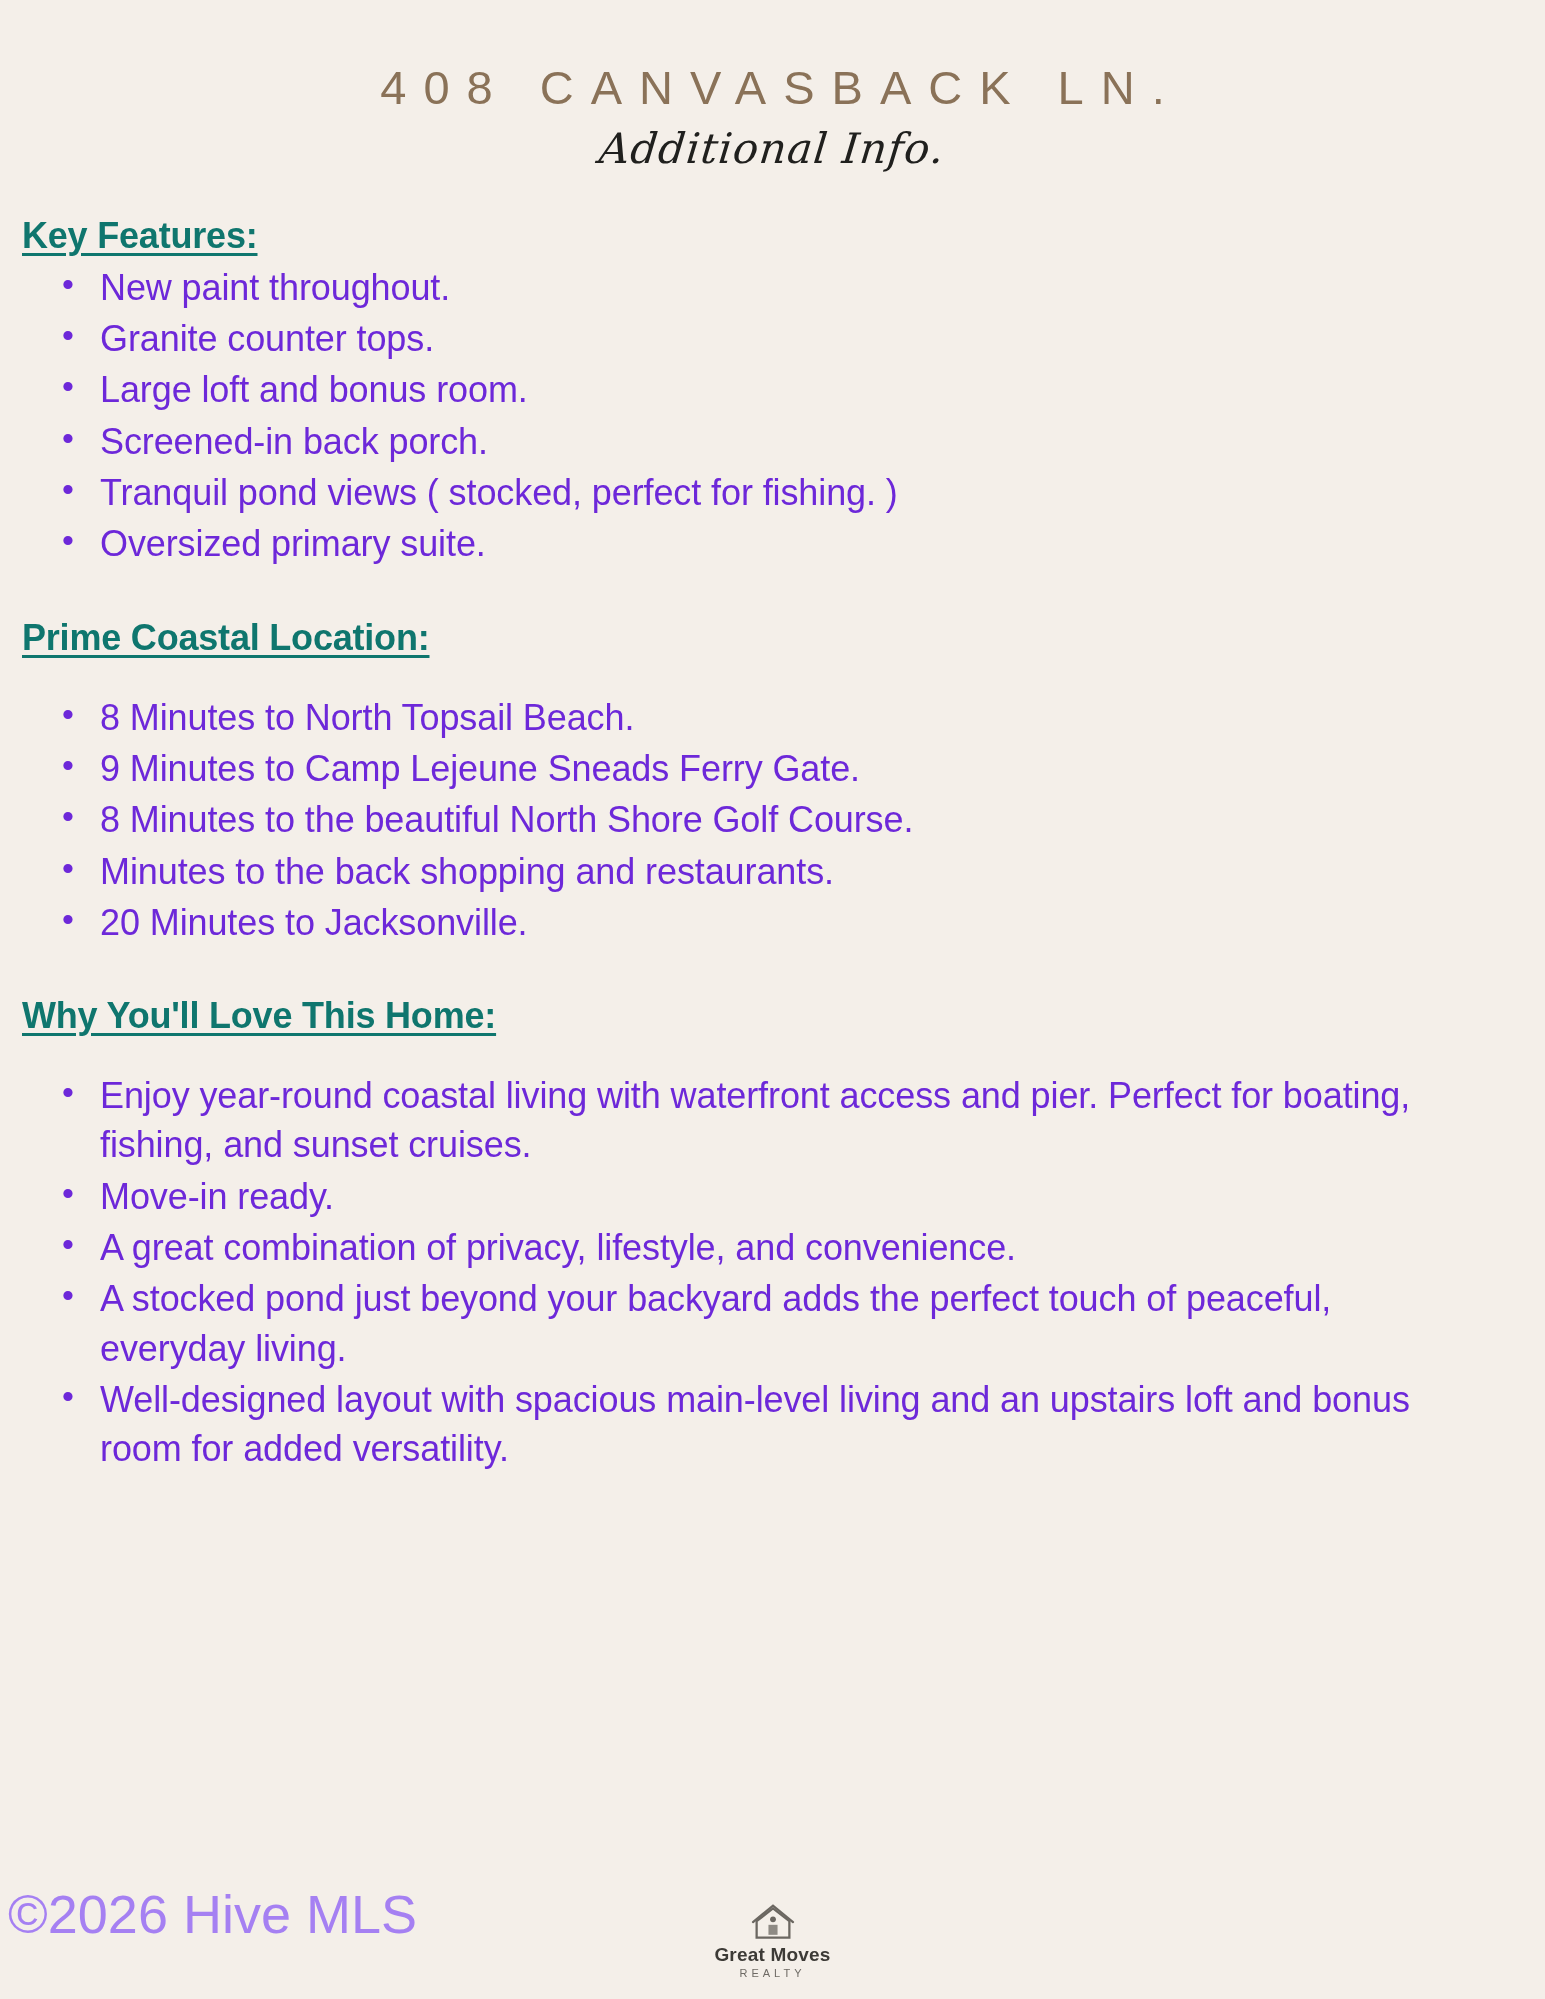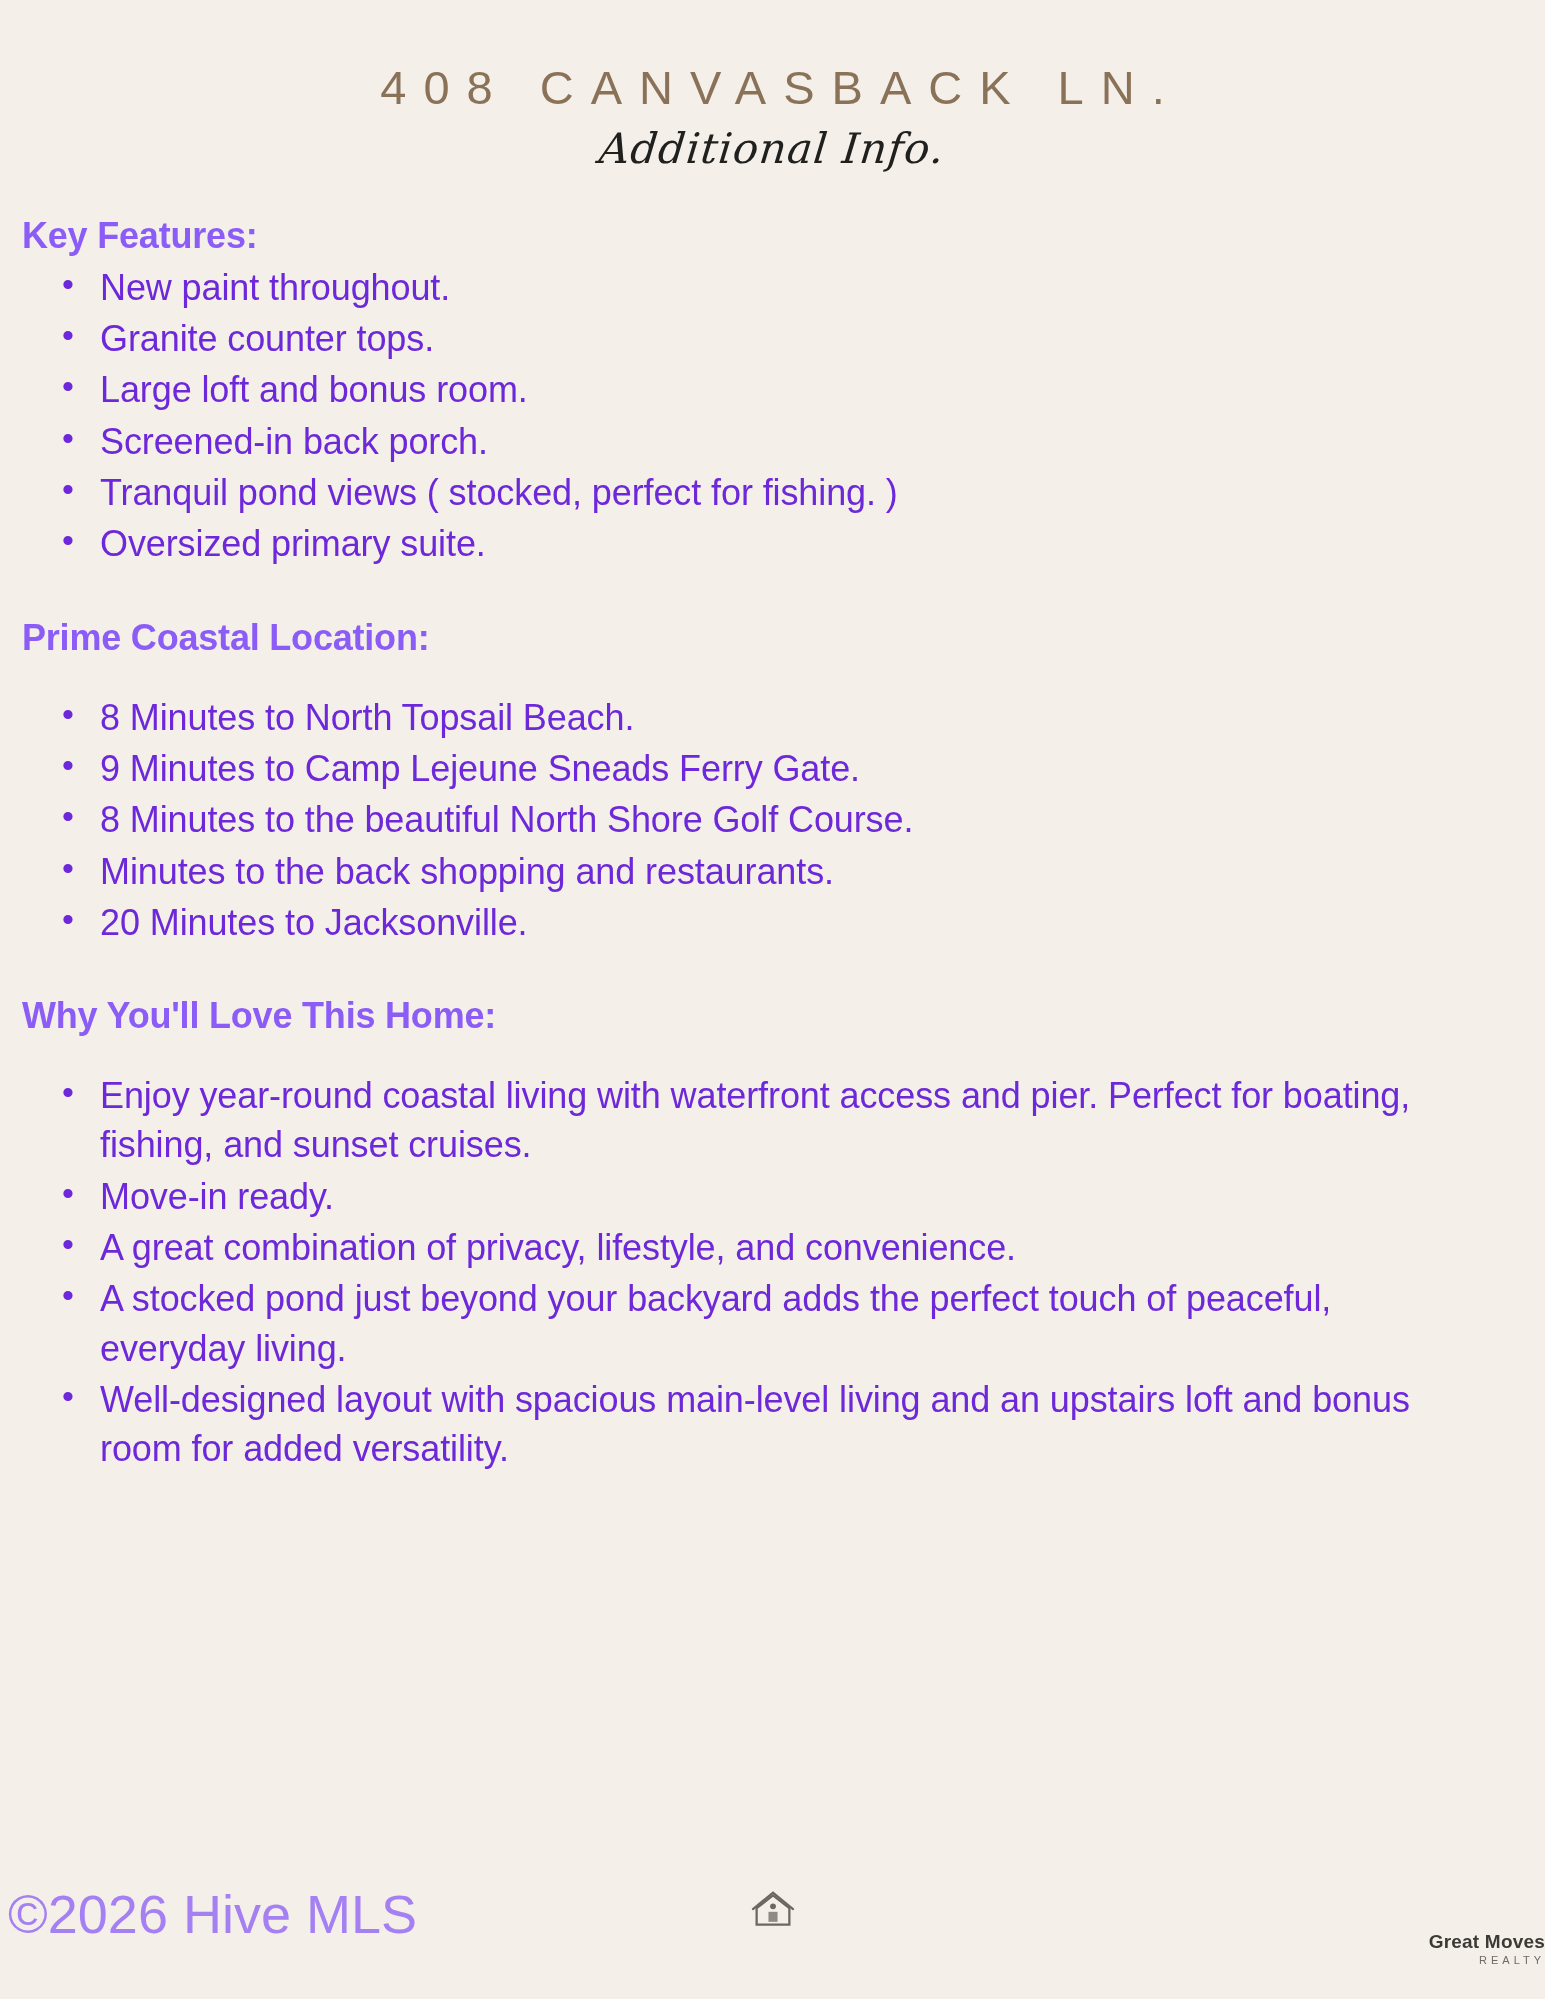--- a/index.html
+++ b/index.html
@@ -45,24 +45,25 @@
     padding-top: 10px;
     letter-spacing: 1px;
     transform: skewX(-6deg);
   }
   .content {
     padding: 42px 0 0 0;
   }
   h2.section-heading {
     font-size: 36px;
     font-weight: bold;
+    text-decoration: underline;
     text-underline-offset: 5px;
     margin: 0 0 6px 22px;
     letter-spacing: -0.2px;
-    color: #8b5cf6;
+    color: #0f766e;
   }
   ul.bullets {
     list-style: none;
     margin: 0;
     padding: 0;
   }
   ul.bullets li {
     position: relative;
     font-size: 36px;
     line-height: 1.37;
@@ -89,22 +90,22 @@
     color: #8b5cf6;
     opacity: 0.75;
     font-family: "Liberation Sans", sans-serif;
     letter-spacing: 0px;
     white-space: nowrap;
   }
   .footer-logo {
     position: absolute;
     left: 0;
     right: 0;
-    bottom: 33px;
-    text-align: right;
+    bottom: 20px;
+    text-align: center;
   }
   .logo-mark {
     display: block;
     margin: 0 auto 2px auto;
     width: 44px;
     height: 40px;
   }
   .logo-name {
     font-size: 19px;
     font-weight: bold;

